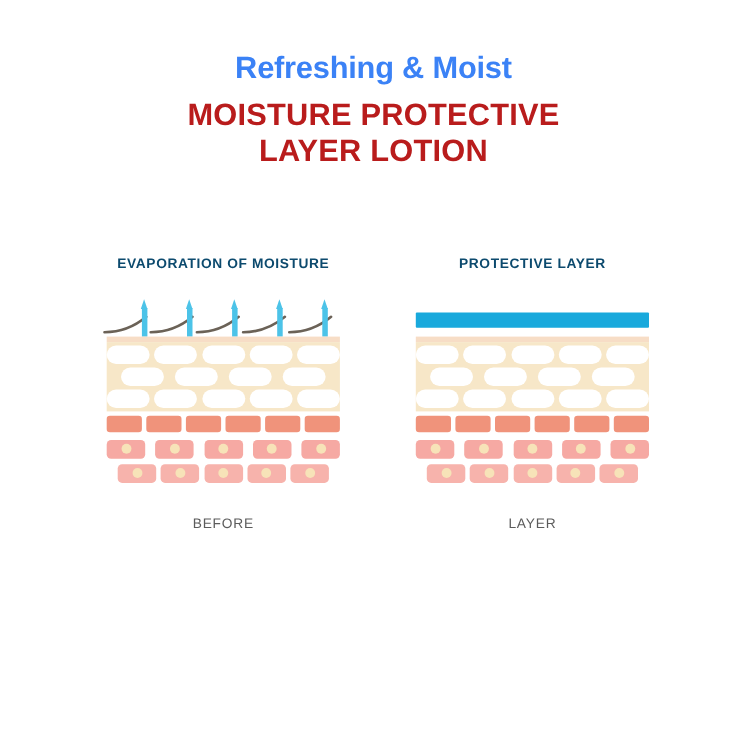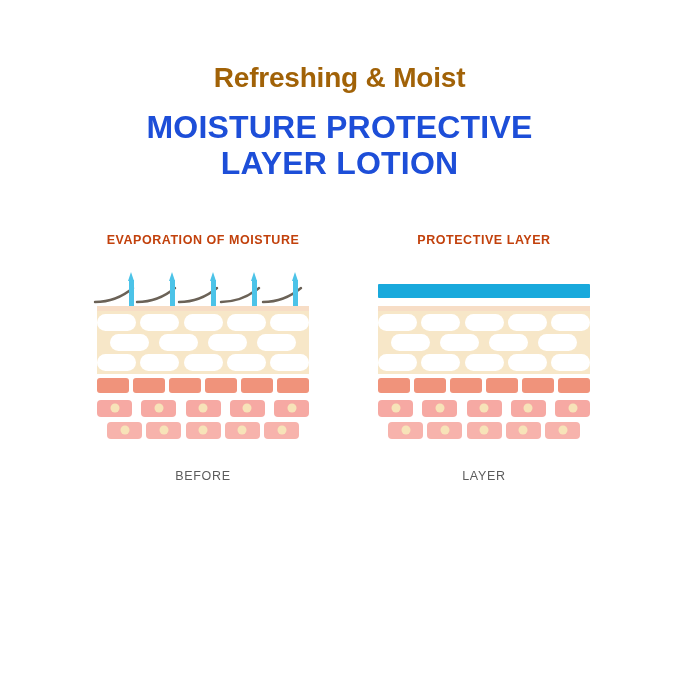--- a/index.html
+++ b/index.html
@@ -26,29 +26,29 @@
   .heading-block {
     position: absolute;
     top: 46px;
     left: 0;
     width: 679px;
     text-align: center;
   }
   .eyebrow {
     font-size: 28px;
     font-weight: bold;
-    color: #a16207;
+    color: #3b82f6;
     letter-spacing: -0.2px;
     line-height: 1.15;
-    margin: 16px;
+    margin: 0;
   }
   .title {
-    font-size: 32px;
+    font-size: 28px;
     font-weight: bold;
-    color: #1d4ed8;
+    color: #b91c1c;
     line-height: 1.12;
     margin: 11px 0 0 0;
     letter-spacing: 0.2px;
   }
   .title-line { display: block; }
 
   
   .diagrams {
     position: absolute;
     top: 232px;
@@ -59,21 +59,21 @@
   .panel {
     position: absolute;
     top: 0;
     width: 212px;
   }
   .panel-before { left: 97px; }
   .panel-after  { left: 378px; }
 
   .panel-label {
     text-align: center;
-    color: #c2410c;
+    color: #0c4a6e;
     font-size: 12.5px;
     font-weight: bold;
     letter-spacing: 0.55px;
     line-height: 1.28;
     height: 36px;
   }
   .panel-label span { display: block; }
 
   
   .top-zone {

